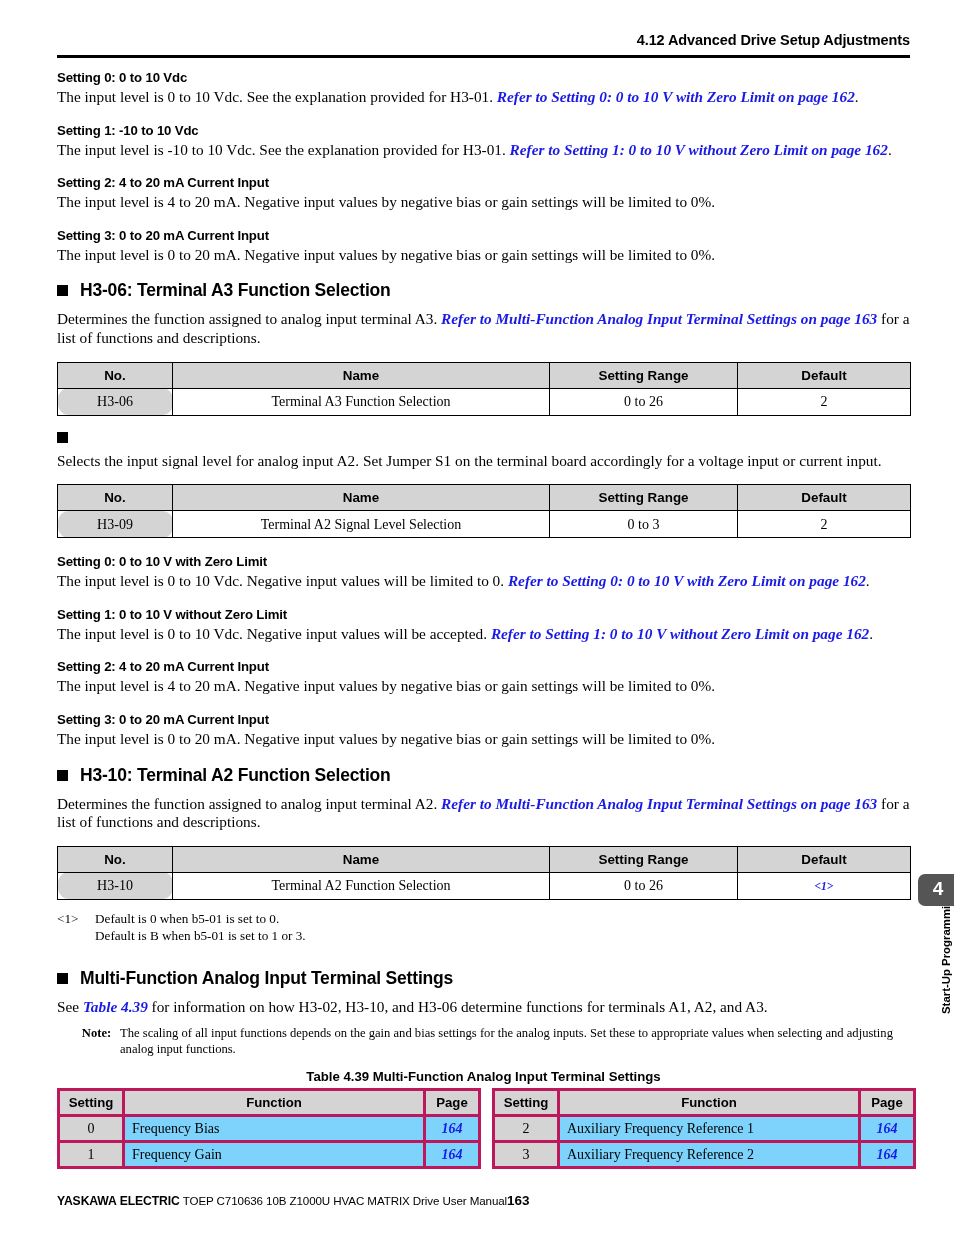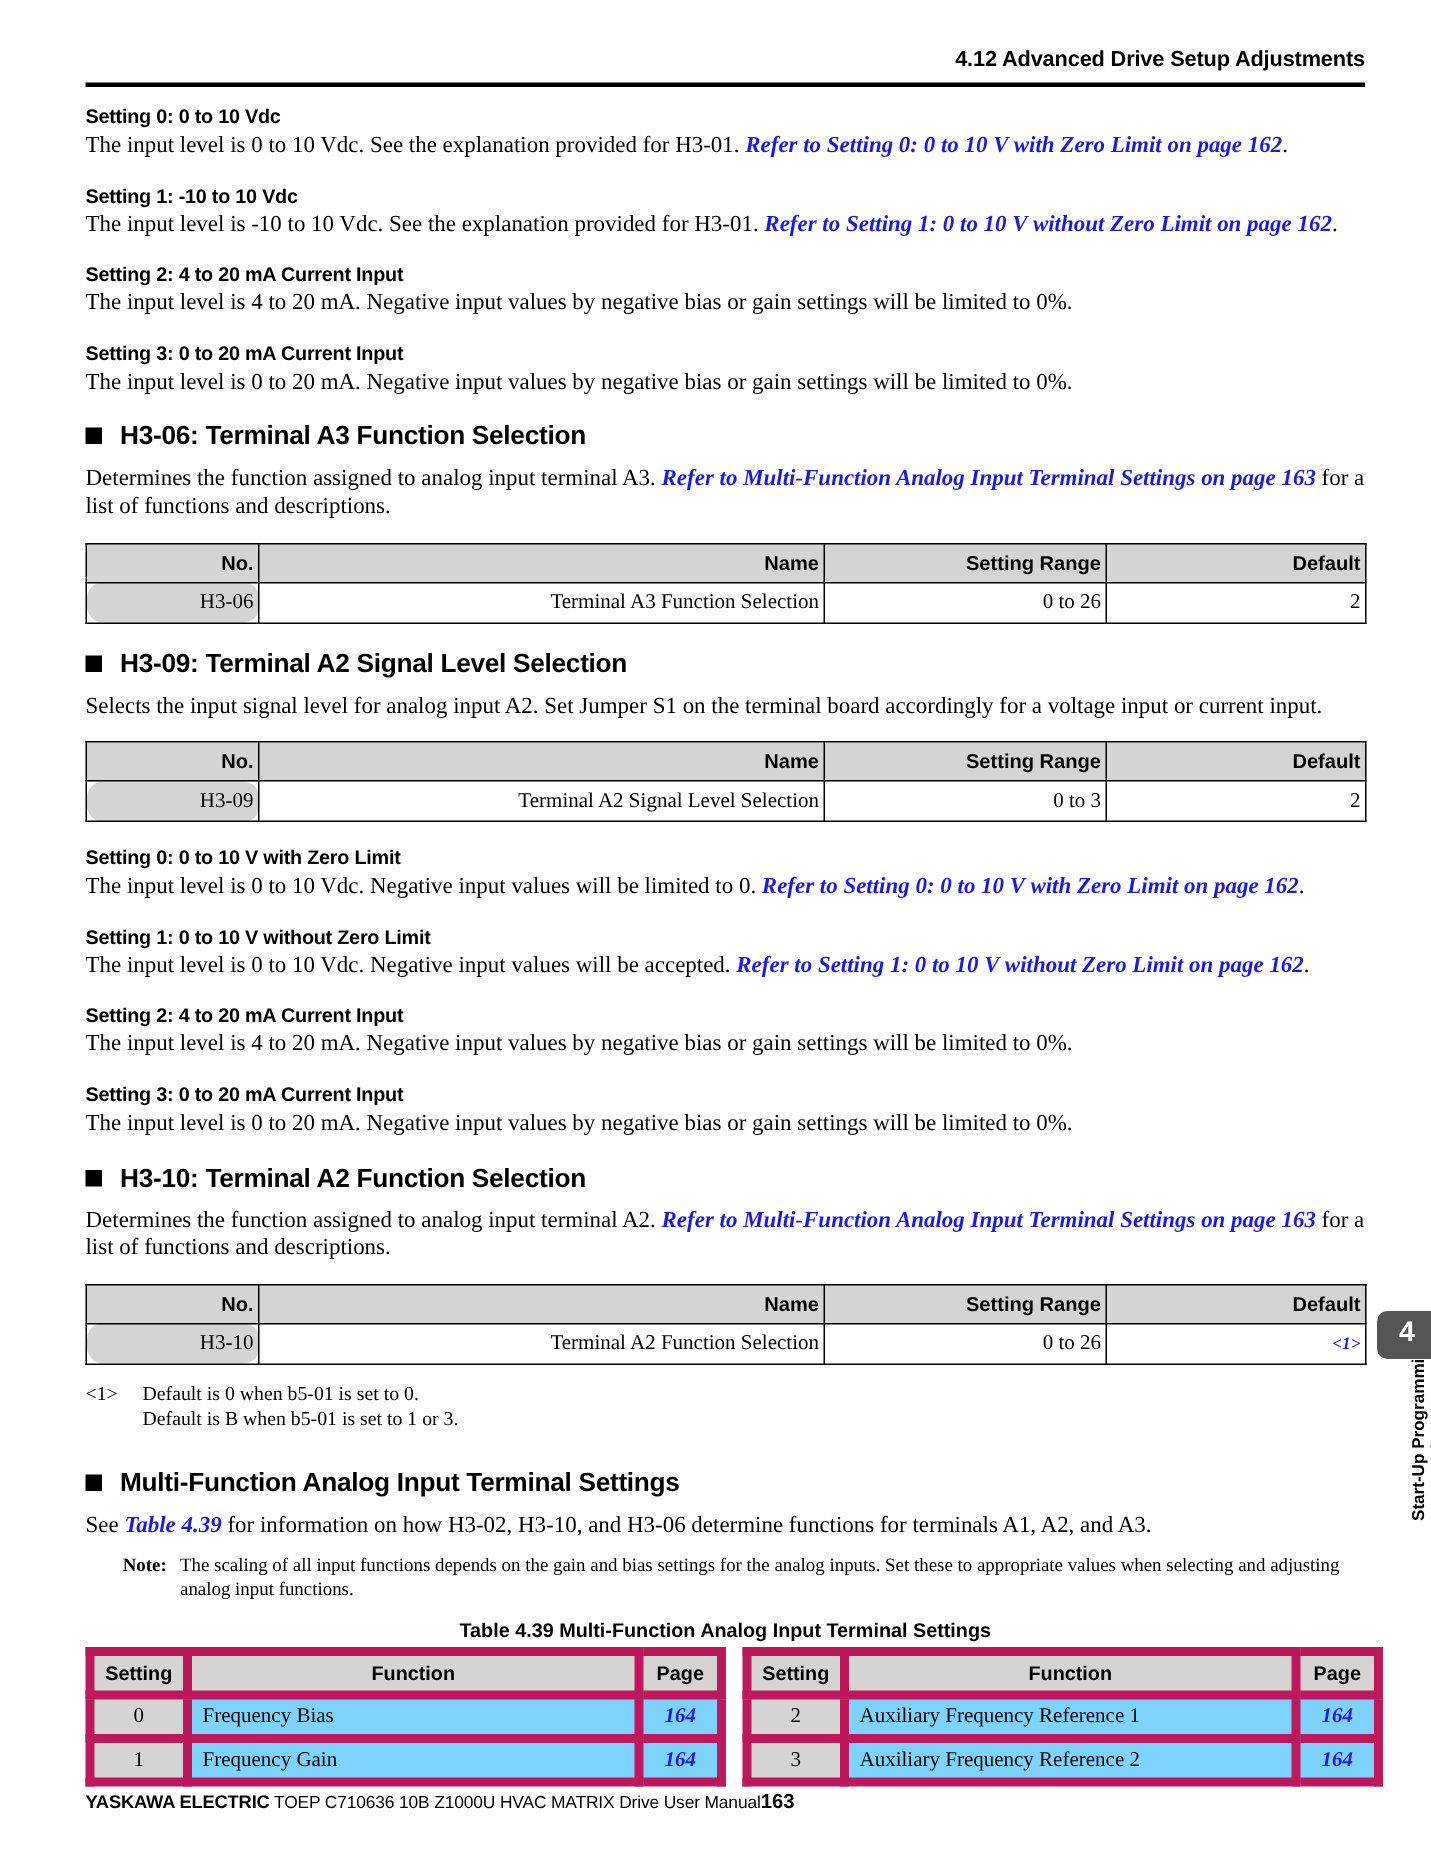--- a/index.html
+++ b/index.html
@@ -93,21 +93,21 @@
   table.param {
     border-collapse: collapse;
     width: 853px;
     margin: 0 0 16px 0;
     table-layout: fixed;
   }
   table.param th, table.param td {
     border: 1px solid #000;
     font-size: 14px;
     padding: 2px 3px;
-    text-align: right;
+    text-align: center;
     vertical-align: middle;
     line-height: 17px;
   }
   table.param th {
     background: #d4d4d4;
     font-family: "Liberation Sans", sans-serif;
     font-weight: bold;
     font-size: 13.4px;
     height: 21px;
   }
@@ -176,21 +176,21 @@
     display: flex;
     width: 853px;
     gap: 11px;
   }
   table.mfa {
     border-collapse: collapse;
     table-layout: fixed;
     width: 421px;
   }
   table.mfa th, table.mfa td {
-    border: 6px solid #be185d;
+    border: 3px solid #be185d;
     line-height: 17px;
     padding: 1px 3px;
     height: 21px;
   }
   table.mfa th {
     background: #d4d4d4;
     font-family: "Liberation Sans", sans-serif;
     font-weight: bold;
     font-size: 13.2px;
     text-align: center;
@@ -319,21 +319,20 @@
             <td>0 to 26</td>
             <td>2</td>
           </tr>
         </tbody>
       </table>
     </div>
 
     <div>
       <div class="sec-head">
         <span class="bullet"></span>
-        <span>H3-09: Terminal A2 Signal Level Selection</span>
       </div>
       <p class="para tight">Selects the input signal level for analog input A2. Set Jumper S1 on the terminal board accordingly for a voltage input or current input.</p>
       <table class="param">
         <colgroup>
             <col style="width:115px">
             <col style="width:377px">
             <col style="width:188px">
             <col style="width:173px">
           </colgroup>
         <thead>

